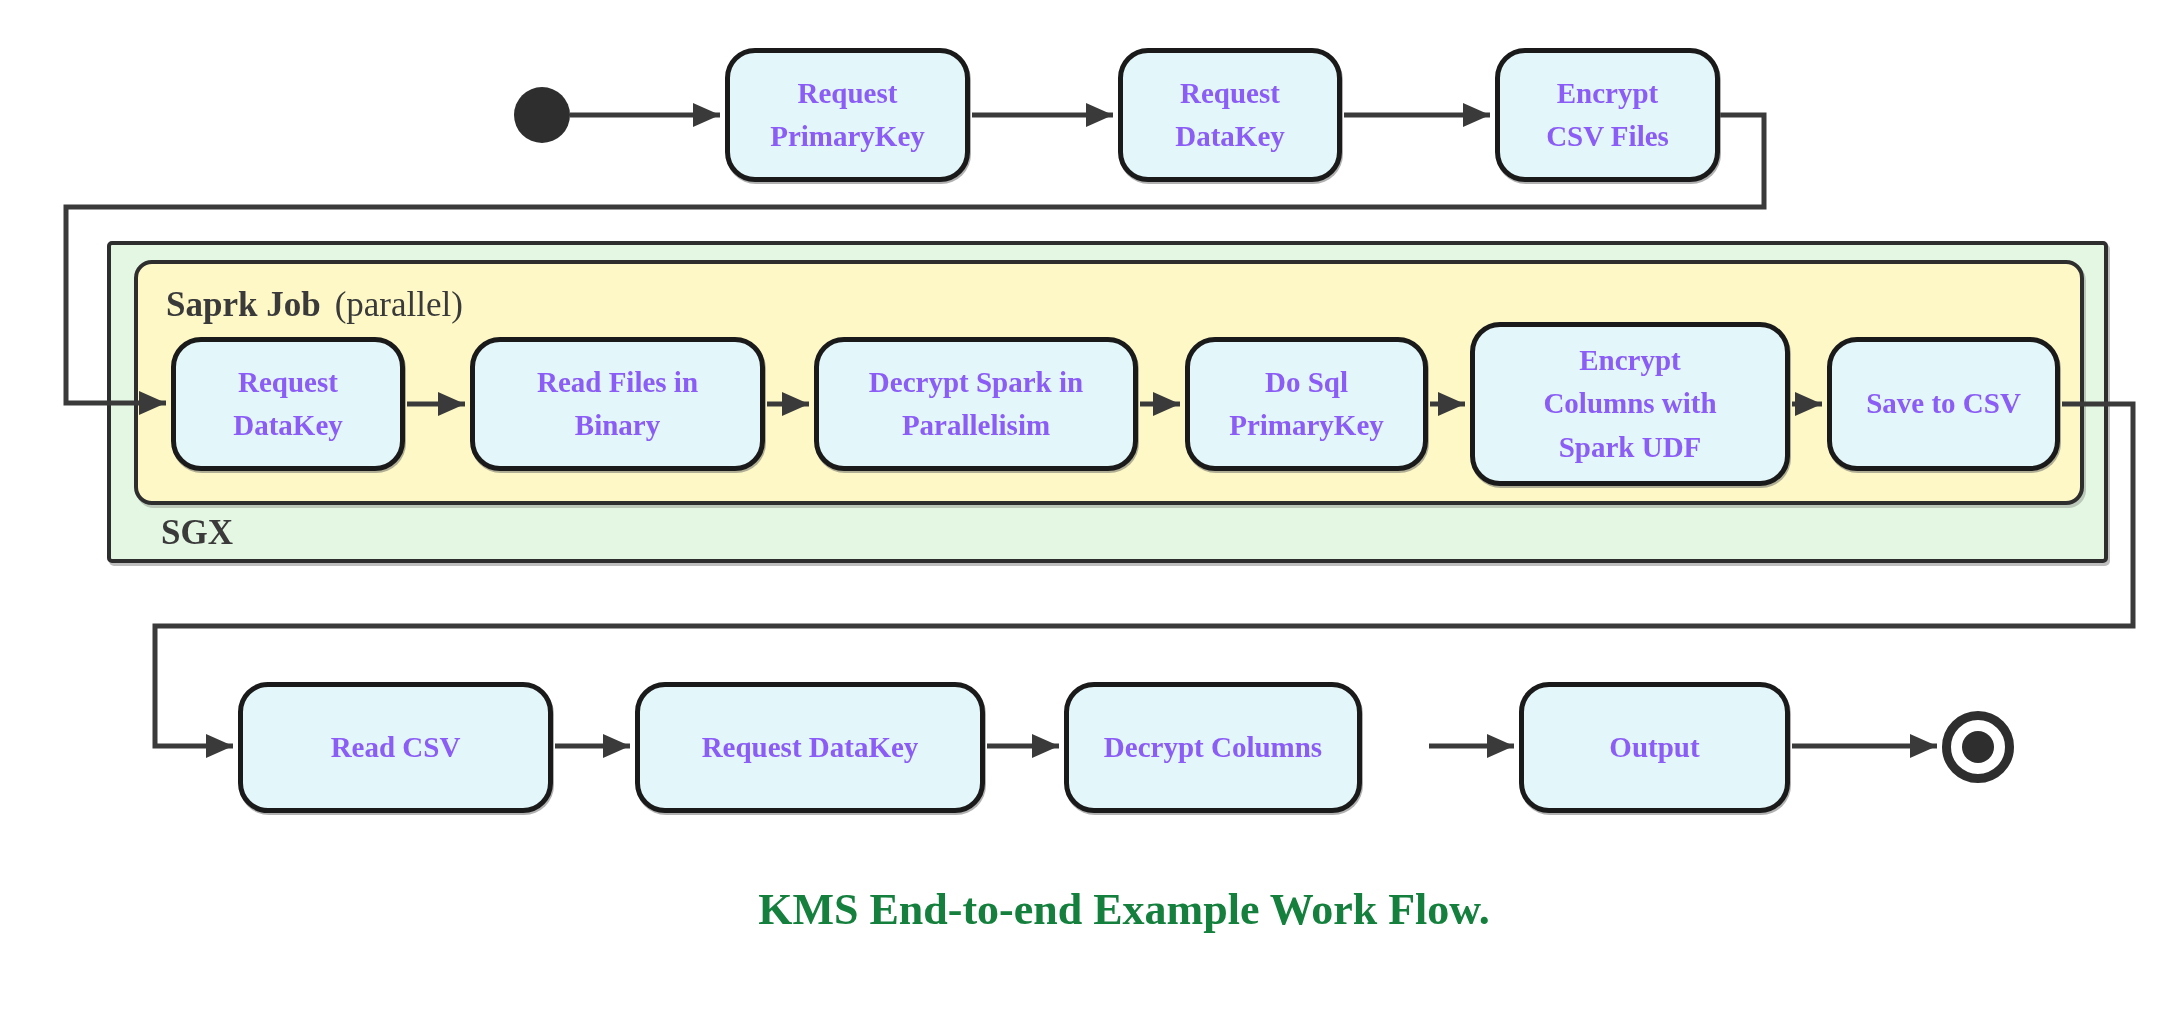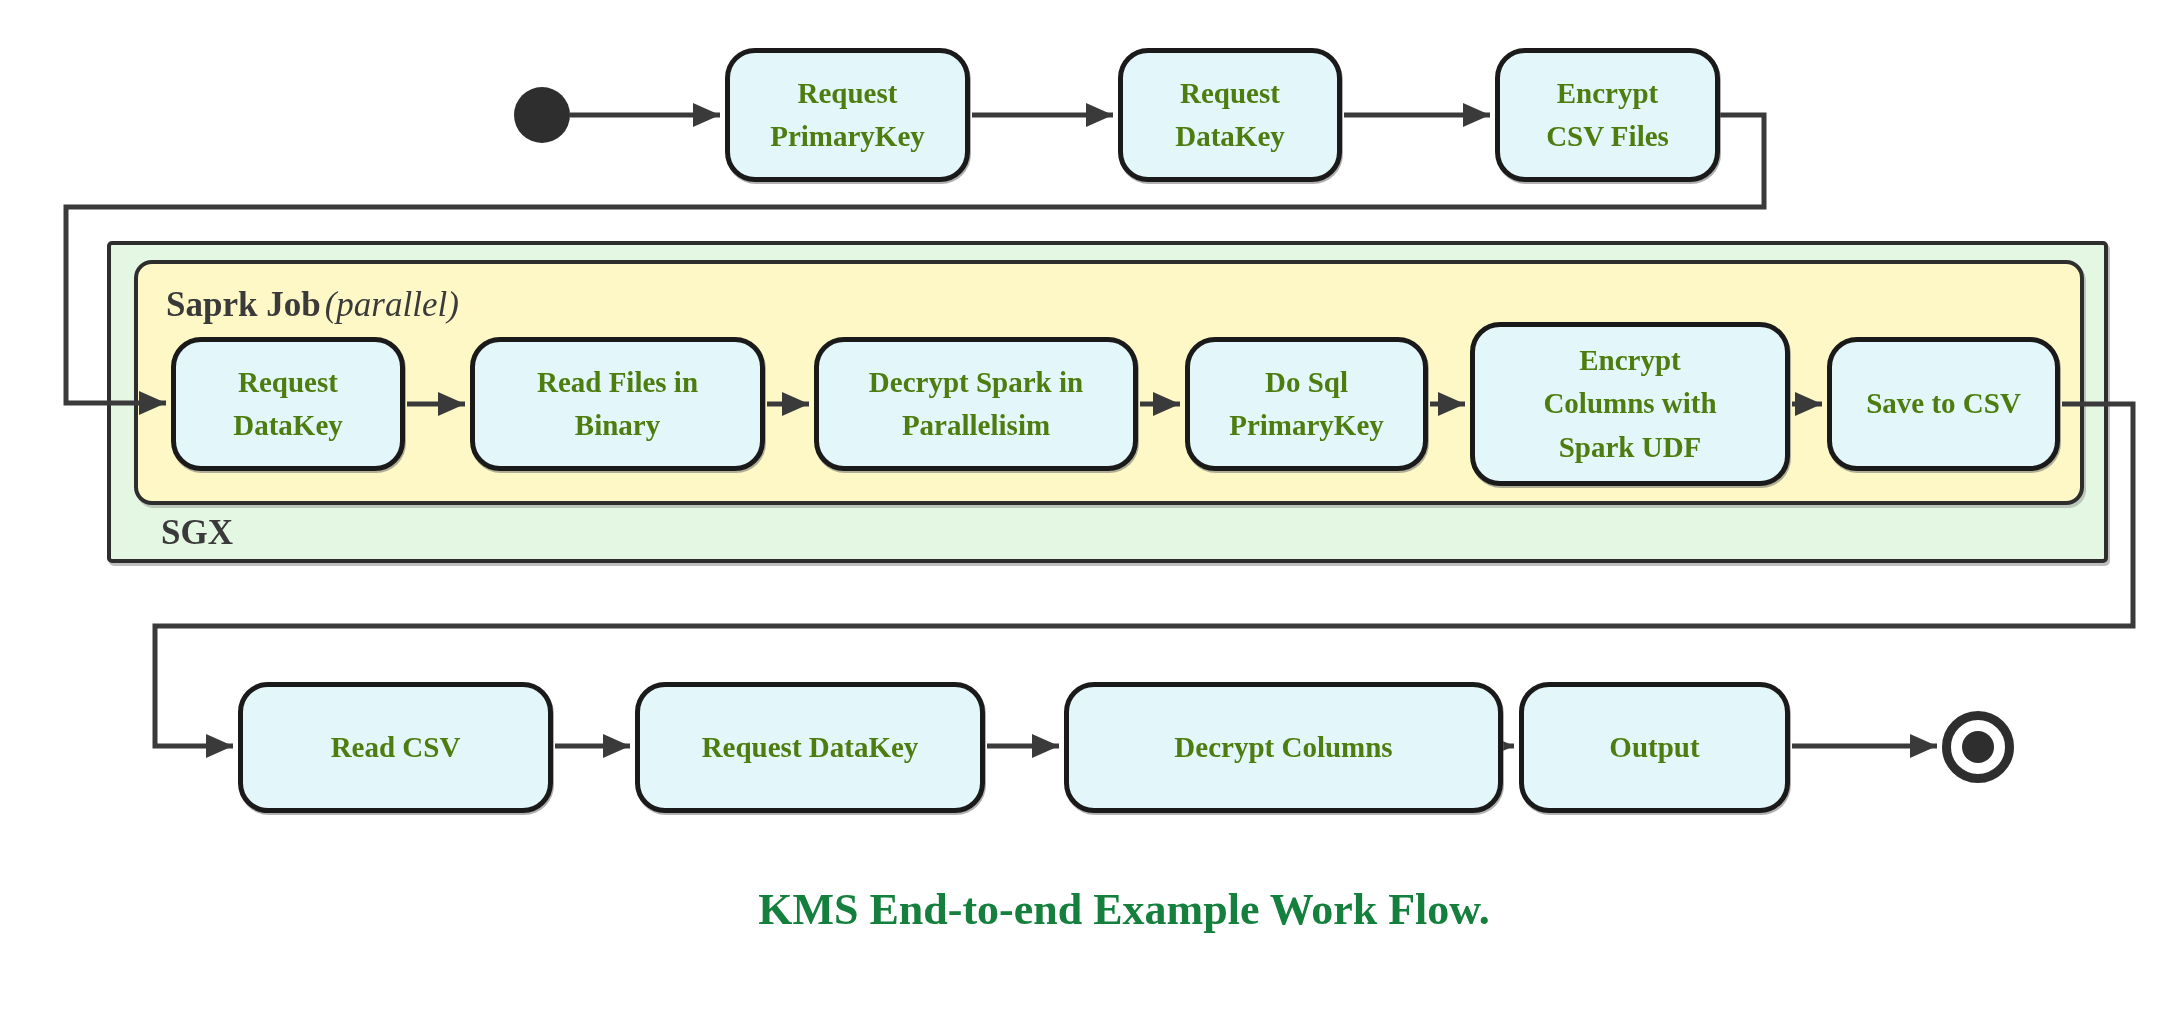--- a/index.html
+++ b/index.html
@@ -27,49 +27,49 @@
     left:134px;top:260px;width:1950px;height:245px;
     background:#fdf8c6;border:4px solid #2e2e2e;border-radius:18px;
     box-shadow:2px 3px 0 rgba(110,110,110,.35);
     z-index:2;
   }
   .spark-label{
     position:absolute;left:28px;top:22px;
     font-size:35px;line-height:1.1;color:#3a3a3a;white-space:nowrap;
   }
   .spark-label .b{font-weight:bold;}
-  .spark-label .i{font-style:italic;font-weight:normal;margin-left:4px;}
+  .spark-label .i{font-weight:normal;margin-left:14px;}
   .sgx-label{
     position:absolute;left:50px;bottom:6px;
     font-size:35px;font-weight:bold;color:#3a3a3a;
   }
 
   
   .node{
     position:absolute;box-sizing:border-box;z-index:4;
     background:#e3f6f9;border:5px solid #1a1a1a;border-radius:30px;
     display:flex;align-items:center;justify-content:center;text-align:center;
-    font-size:29px;font-weight:bold;line-height:1.5;color:#4d7c0f;
+    font-size:29px;font-weight:bold;line-height:1.5;color:#8b5cf6;
     box-shadow:1px 2px 0 rgba(100,100,100,.5);
   }
   
   #t0{left:725px;top:48px;width:245px;height:134px;padding:0 15px;}
   #t1{left:1118px;top:48px;width:224px;height:134px;padding:0 15px;}
   #t2{left:1495px;top:48px;width:225px;height:134px;padding:0 37px;}
   
   #m0{left:171px;top:337px;width:234px;height:134px;padding:0 20px;}
   #m1{left:470px;top:337px;width:295px;height:134px;padding:12px 30px;}
   #m2{left:814px;top:337px;width:324px;height:134px;padding:0 25px;}
   #m3{left:1185px;top:337px;width:243px;height:134px;padding:0 20px;}
   #m4{left:1470px;top:322px;width:320px;height:164px;padding:0 55px;}
   #m5{left:1827px;top:337px;width:233px;height:134px;padding:0 15px;}
   
   #b0{left:238px;top:682px;width:315px;height:131px;padding:0 15px;}
   #b1{left:635px;top:682px;width:350px;height:131px;padding:0 15px;}
-  #b2{left:1064px;top:682px;width:439px;height:131px;padding:0 15px;}
+  #b2{left:1064px;top:682px;width:298px;height:131px;padding:0 15px;}
   #b3{left:1519px;top:682px;width:271px;height:131px;padding:0 31px;}
 
   
   .start-node{
     position:absolute;left:514px;top:87px;width:56px;height:56px;
     background:#2e2e2e;border-radius:50%;z-index:4;
   }
   .end-node{
     position:absolute;left:1942px;top:711px;width:72px;height:72px;
     box-sizing:border-box;border:9px solid #2e2e2e;border-radius:50%;

